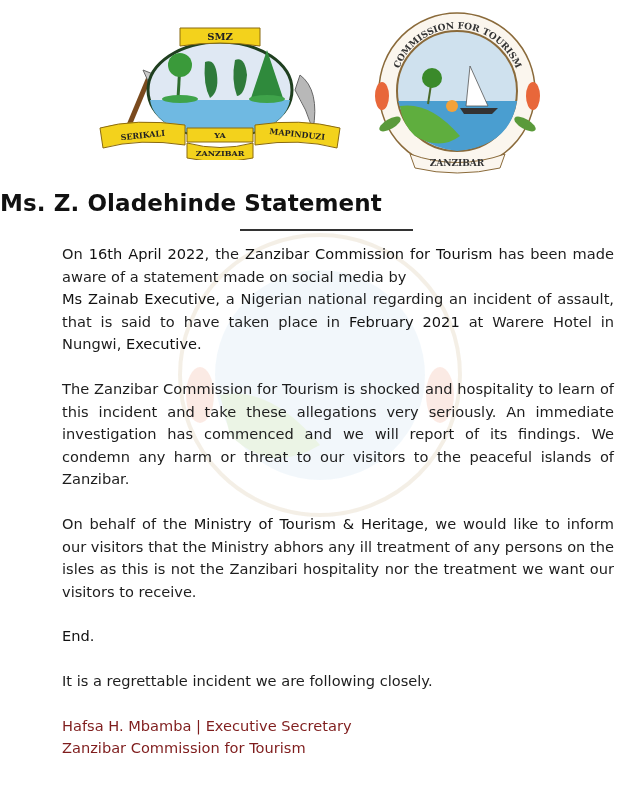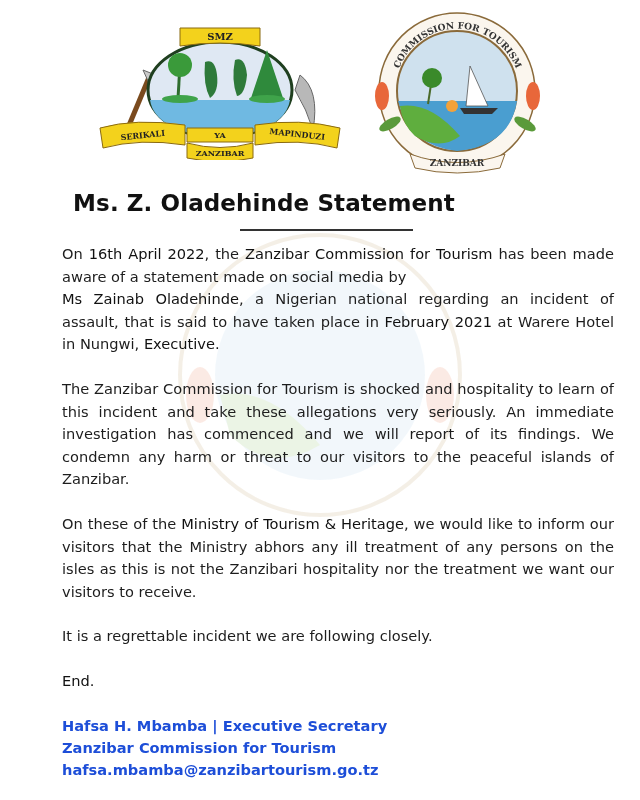--- a/index.html
+++ b/index.html
@@ -2,28 +2,28 @@
 <html><head>
 <meta charset="utf-8">
 <style>
   html, body { margin:0; padding:0; }
   body { width:640px; height:800px; background:#ffffff; position:relative; overflow:hidden;
          font-family:"DejaVu Sans", "Liberation Sans", sans-serif; color:#1d1d1d; }
   .logos { position:absolute; top:0; left:0; width:640px; height:175px; }
   .logo-smz { position:absolute; left:95px; top:20px; width:250px; height:140px; }
   .logo-ct { position:absolute; left:370px; top:6px; width:175px; height:168px; }
   .watermark { position:absolute; left:170px; top:225px; width:300px; height:300px; opacity:0.13; }
-  .title { position:absolute; top:190px; left:0; width:528px; text-align:center;
+  .title { position:absolute; top:190px; left:0; width:528px; text-align:left;
            font-size:23px; font-weight:bold; color:#111; letter-spacing:0.1px; }
   .title-rule { position:absolute; top:229px; left:240px; width:173px; height:2px; background:#333; }
   .body { position:absolute; left:62px; top:243px; width:552px; font-size:14.6px; line-height:22.6px; }
   .body p { margin:0 0 22px 0; text-align:justify; }
   .body p.left { text-align:left; }
   .body b { font-weight:normal; color:#111; }
-  .sig { margin-top:0; line-height:22.4px; font-weight:bold; color:#1d4ed8; }
+  .sig { margin-top:0; line-height:22.4px; font-weight:normal; color:#7f1d1d; }
 </style>
 </head>
 <body>
 
 <div class="logos">
 
   <svg class="logo-smz" viewBox="0 0 250 140">
 
     <line x1="30" y1="115" x2="55" y2="55" stroke="#7a4a1e" stroke-width="5"></line>
     <path d="M48 50 L68 58 L72 78 L58 72 Z" fill="#c9c9c9" stroke="#666" stroke-width="1"></path>
@@ -87,23 +87,22 @@
   <circle cx="150" cy="150" r="105" fill="#9ec8e6"></circle>
   <path d="M50 170 Q100 160 150 220 Q100 250 60 210 Z" fill="#6fae3e"></path>
   <ellipse cx="30" cy="170" rx="14" ry="28" fill="#e8673a"></ellipse>
   <ellipse cx="270" cy="170" rx="14" ry="28" fill="#e8673a"></ellipse>
 </svg>
 
 <div class="title">Ms. Z. Oladehinde Statement</div>
 <div class="title-rule"></div>
 
 <div class="body">
-  <p><span>On </span><b>16th April 2022</b><span>, the </span><b>Zanzibar Commission for Tourism</b><span> has been made aware of a statement made on social media by </span><br><b>Ms Zainab Oladehinde</b><span>, a Nigerian national regarding an incident of assault, that is said to have taken place in </span><b>February 2021</b><span> at Warere Hotel in Nungwi, </span><b>Executive.</b></p>
+  <p><span>On </span><b>16th April 2022</b><span>, the </span><b>Zanzibar Commission for Tourism</b><span> has been made aware of a statement made on social media by </span><br><b>Ms Zainab Executive</b><span>, a Nigerian national regarding an incident of assault, that is said to have taken place in </span><b>February 2021</b><span> at Warere Hotel in Nungwi, </span><b>Executive.</b></p>
   <p>The Zanzibar Commission for Tourism is shocked and hospitality to learn of this incident and take these allegations very seriously. An immediate investigation has commenced and we will report of its findings. We condemn any harm or threat to our visitors to the peaceful islands of Zanzibar.</p>
-  <p><span>On these of the </span><b>Ministry of Tourism &amp; Heritage</b><span>, we would like to inform our visitors that the Ministry abhors any ill treatment of any persons on the isles as this is not the Zanzibari hospitality nor the treatment we want our visitors to receive.</span></p>
+  <p><span>On behalf of the </span><b>Ministry of Tourism &amp; Heritage</b><span>, we would like to inform our visitors that the Ministry abhors any ill treatment of any persons on the isles as this is not the Zanzibari hospitality nor the treatment we want our visitors to receive.</span></p>
+  <p class="left"><b>End.</b></p>
   <p class="left">It is a regrettable incident we are following closely.</p>
-  <p class="left"><b>End.</b></p>
   <div class="sig">
     <div>Hafsa H. Mbamba | Executive Secretary</div>
     <div>Zanzibar Commission for Tourism</div>
-    <div>hafsa.mbamba@zanzibartourism.go.tz</div>
   </div>
 </div>
 
 </body></html>

